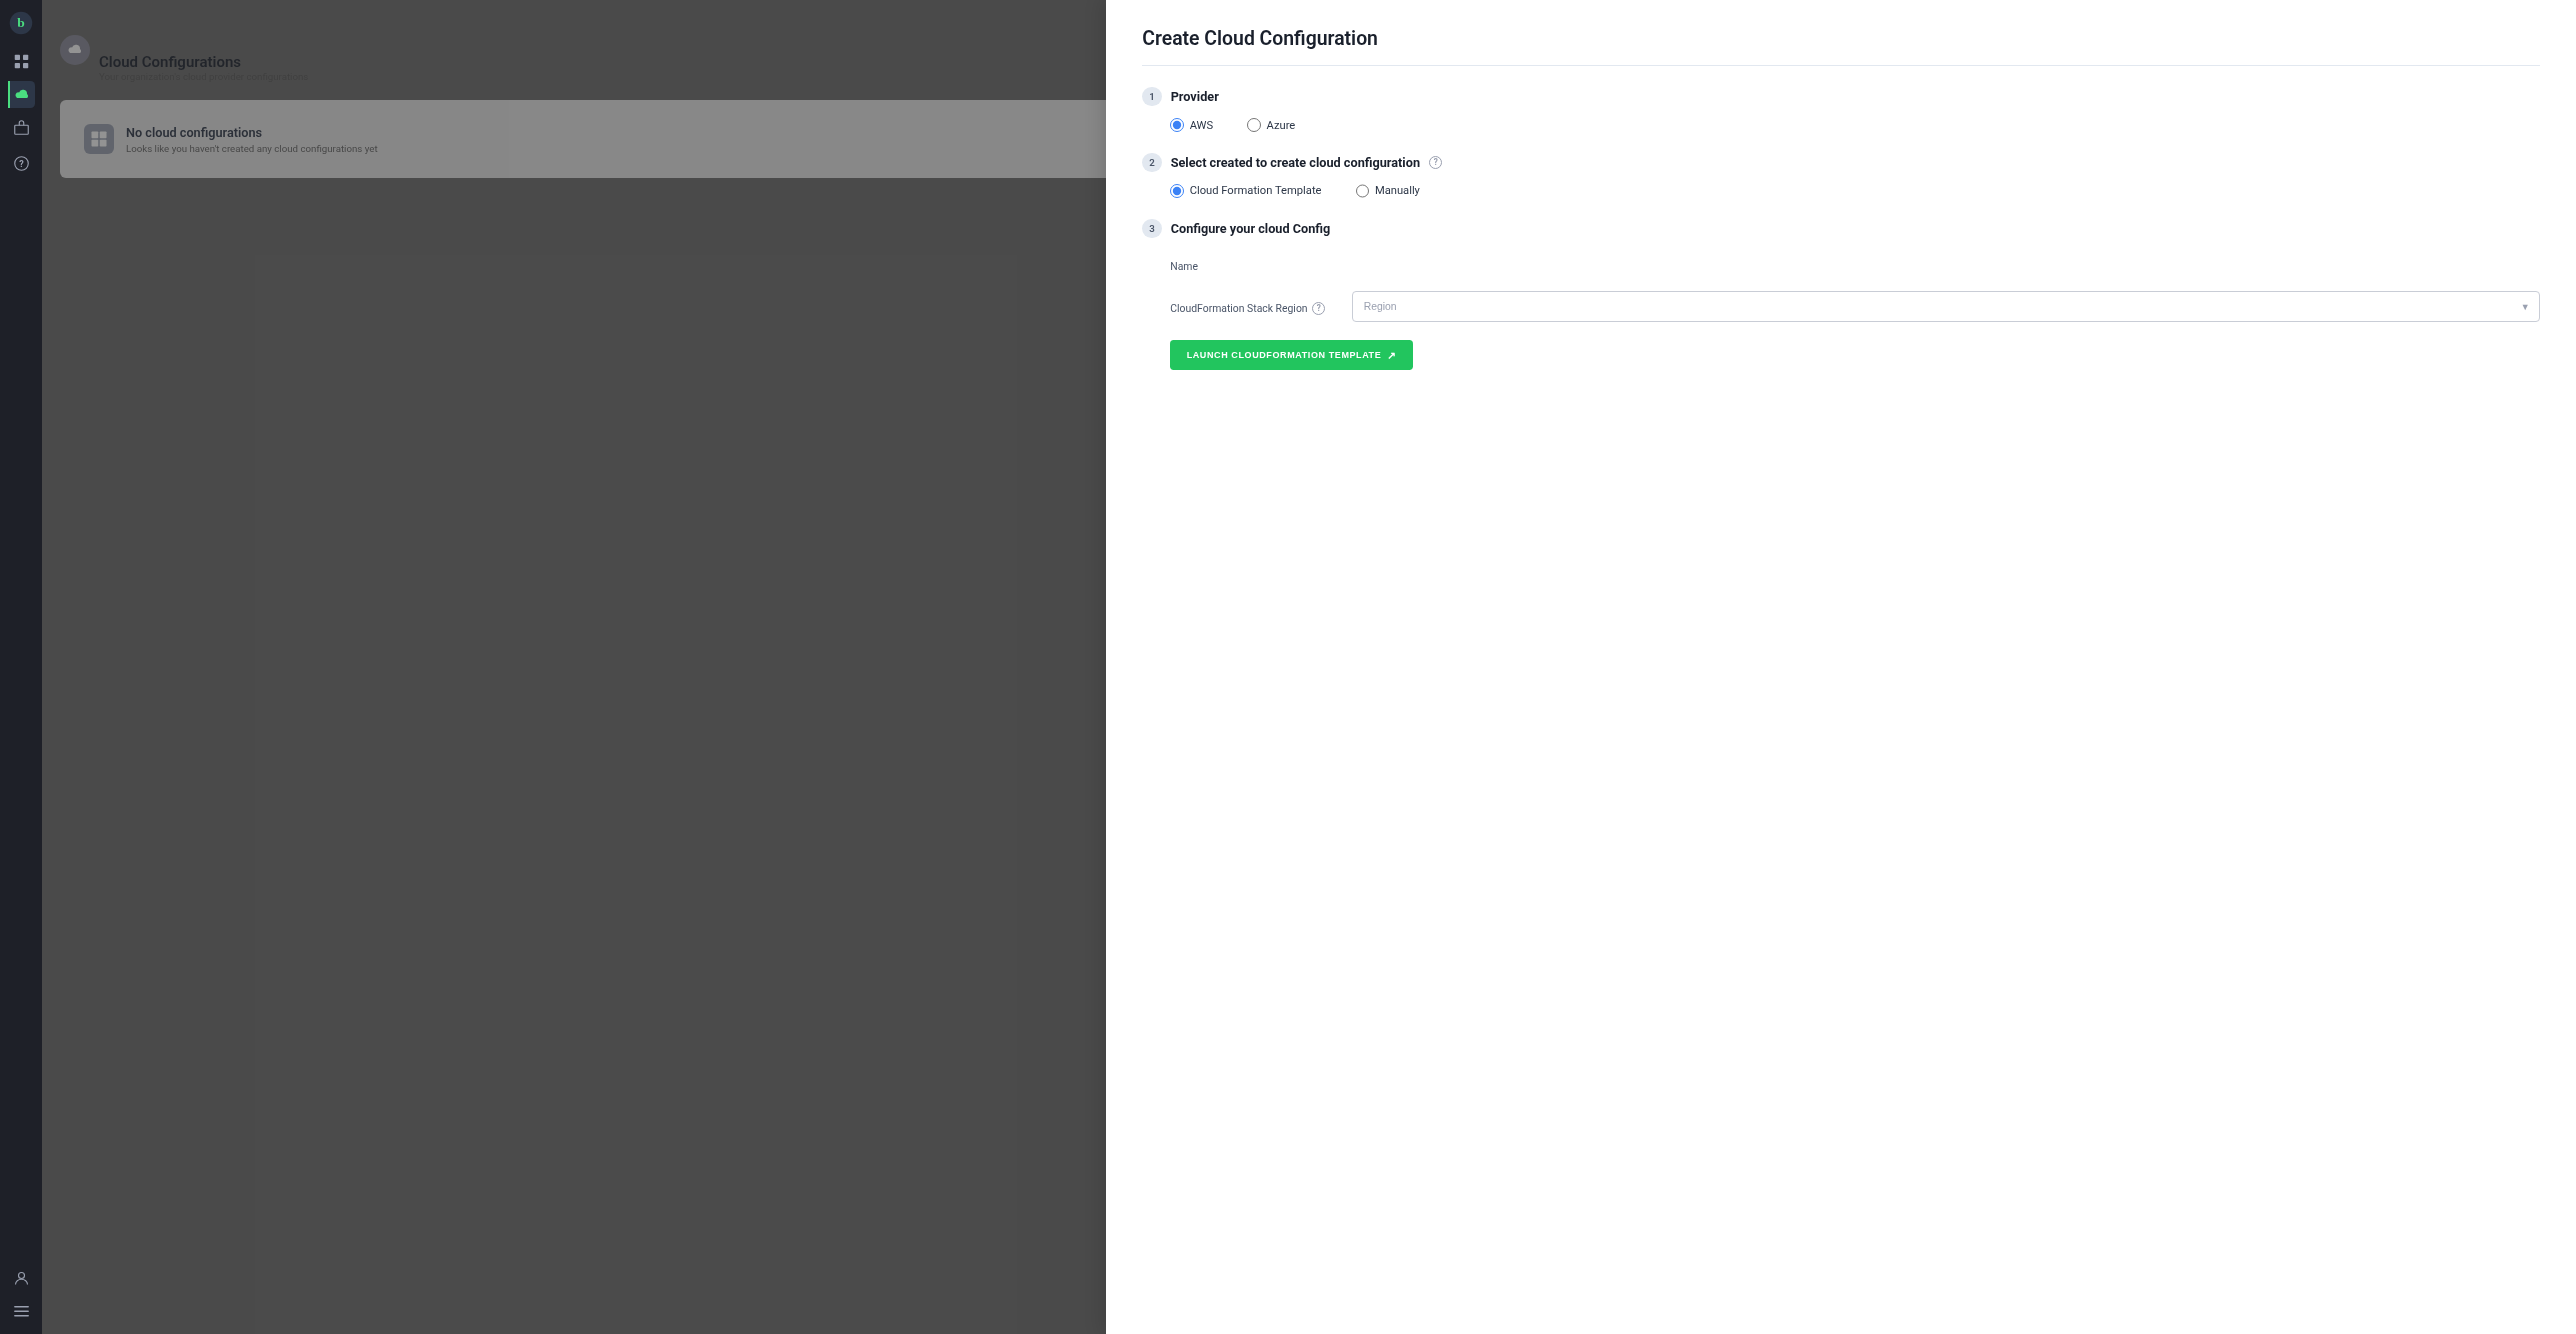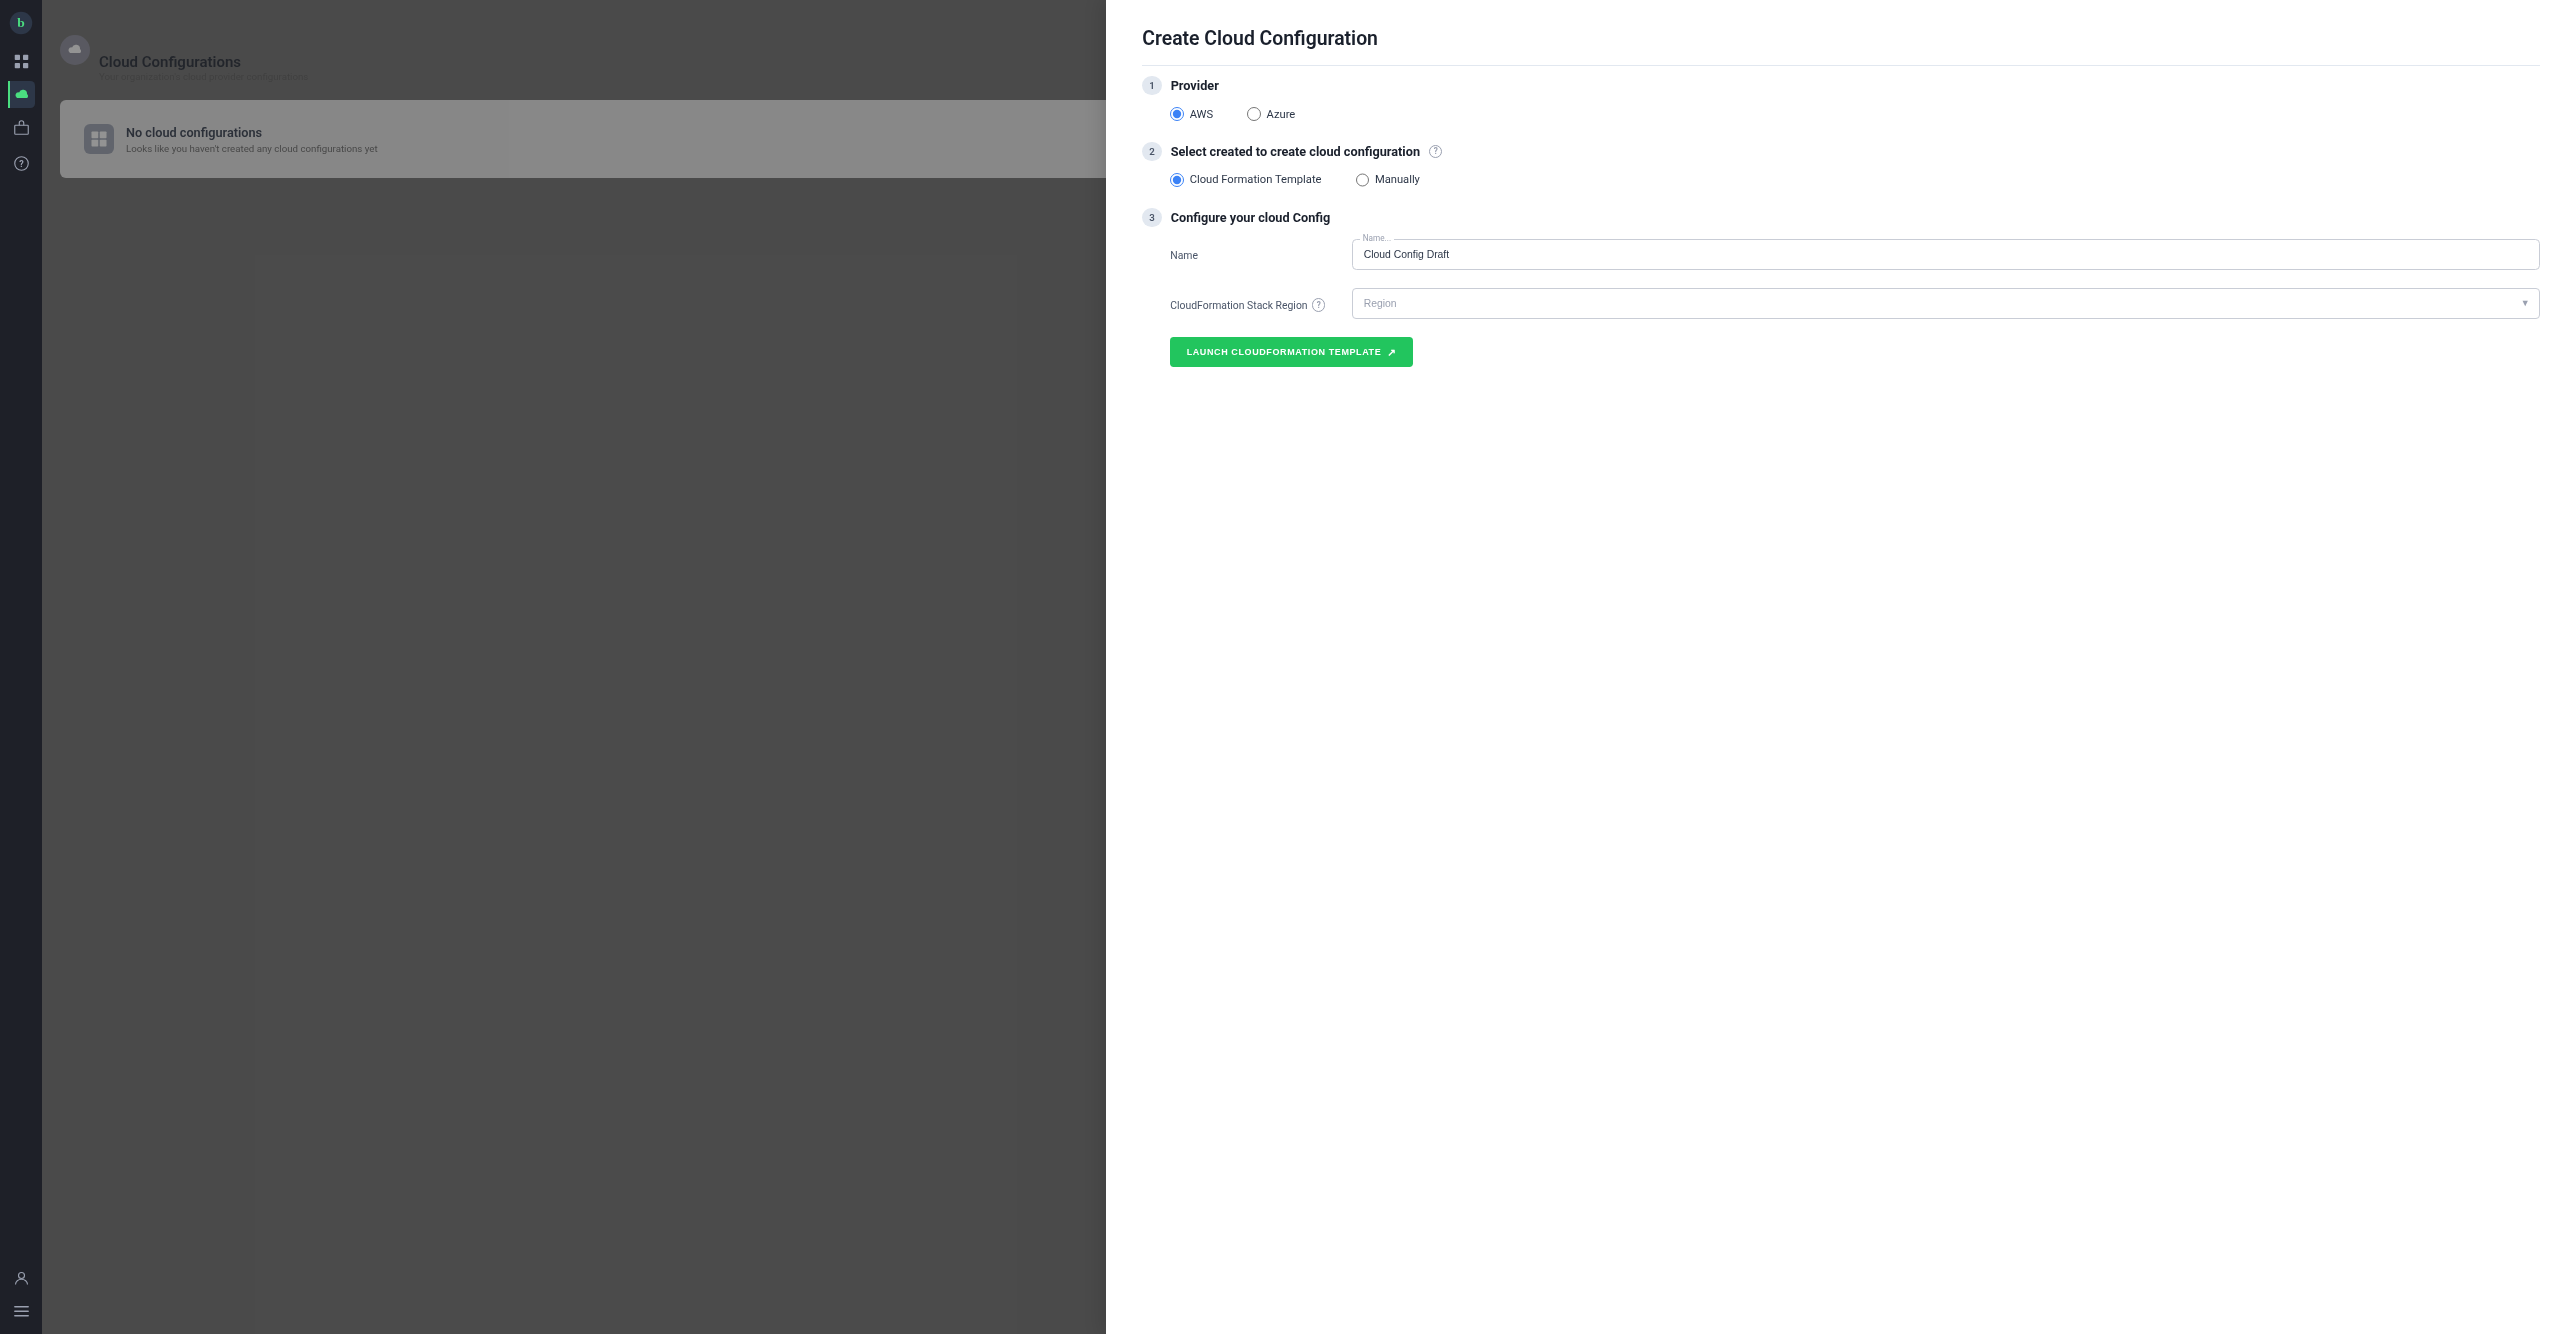--- a/index.html
+++ b/index.html
@@ -130,21 +130,21 @@
       background: #fff;
       height: 100%;
       overflow-y: auto;
       padding: 27px 36px;
       box-shadow: -3px 0 18px rgba(0,0,0,0.15);
     }
     .modal-title {
       font-size: 19.4px;
       font-weight: 600;
       color: #1a202c;
-      margin-bottom: 10px;
+      margin-bottom: 21px;
       padding-bottom: 15px;
       border-bottom: 0.7px solid #e2e8f0;
     }
 
     
     .step-section {
       margin-bottom: 21px;
     }
     .step-header {
       display: flex;
@@ -424,24 +424,20 @@
 
       <div class="step-section">
         <div class="step-header">
           <div class="step-number">3</div>
           <span class="step-title">Configure your cloud Config</span>
         </div>
         <div class="form-section">
 
           <div class="form-row">
             <div class="form-label">Name</div>
-            <div class="form-control">
-              <span class="input-label-float">Name...</span>
-              <input type="text" class="text-input" value="Cloud Config Draft" style="">
-            </div>
           </div>
 
           <div class="form-row">
             <div class="form-label">
               <span>CloudFormation Stack Region</span>
               <div class="help-icon">?</div>
             </div>
             <div class="select-wrapper">
               <select class="select-input">
                 <option value="">Region</option>

